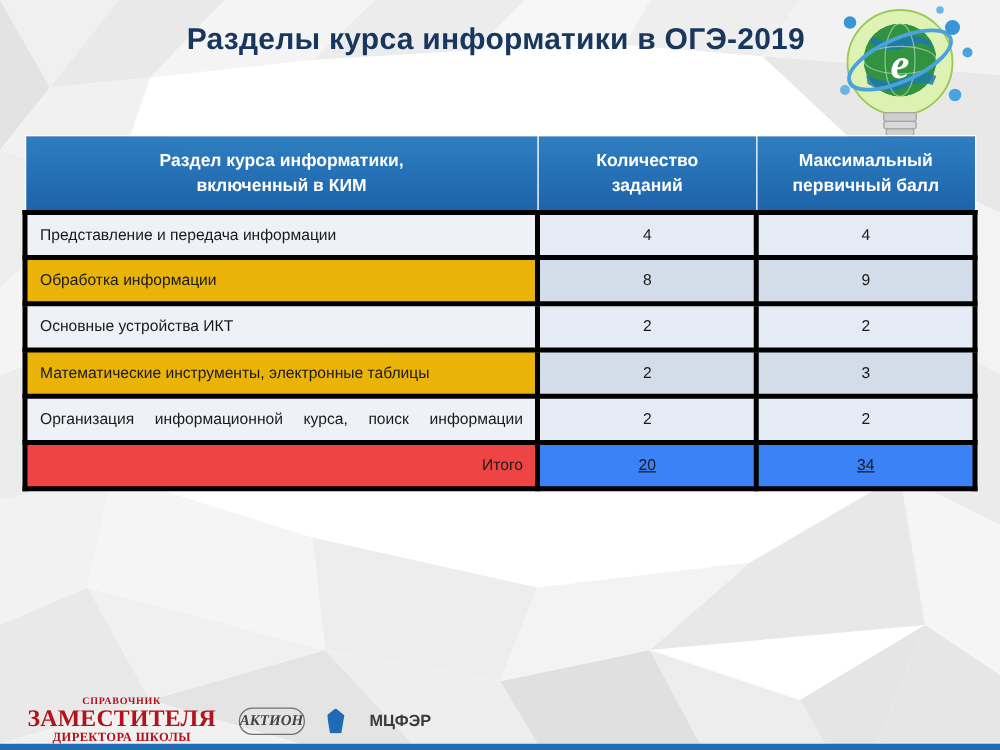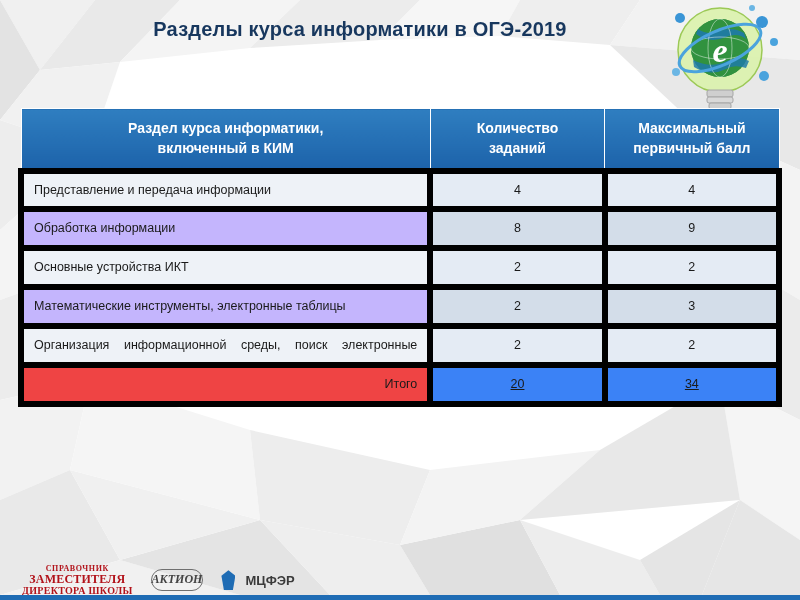--- a/index.html
+++ b/index.html
@@ -39,25 +39,25 @@
     position: absolute;
     right: 14px;
     top: 2px;
     width: 130px;
     height: 118px;
   }
 
   
   .title {
     position: absolute;
-    left: 60px;
+    left: 44px;
     top: 18px;
     width: 600px;
-    text-align: center;
-    font-size: 20px;
+    text-align: right;
+    font-size: 24px;
     line-height: 1.18;
     font-weight: bold;
     color: #17375e;
     letter-spacing: .2px;
   }
 
   
   .table-wrap {
     position: absolute;
     left: 18px;
@@ -77,21 +77,21 @@
     color: #ffffff;
     font-size: 14px;
     font-weight: bold;
     padding: 9px 8px;
     border: 1px solid #ffffff;
     line-height: 1.45;
     text-align: center;
     vertical-align: middle;
   }
   table.main td {
-    border: 6px solid #000000;
+    border: 4px solid #000000;
     padding: 8px 10px;
     vertical-align: middle;
     line-height: 1.35;
     font-size: 12.5px;
   }
   .col-desc { width: 54%; }
   .col-num  { width: 23%; }
   .col-max  { width: 23%; }
 
   td.desc {
@@ -105,21 +105,21 @@
   td.center {
     text-align: center;
   }
   td.total-label {
     text-align: right;
     font-weight: normal;
   }
 
   
   tr.r-light td { background: #eef2f7; }
-  tr.r-dark  td { background: #c4b5fd; }
+  tr.r-dark  td { background: #eab308; }
   tr.r-light td.center { background: #e4ebf4; }
   tr.r-dark  td.center { background: #d3dde9; }
   tr.total td { background: #ef4444; }
   tr.total td.center { background: #3b82f6; text-decoration: underline; }
 
   
   .footer {
     position: absolute;
     left: 22px;
     bottom: 4px;
@@ -128,37 +128,37 @@
     gap: 18px;
   }
   .logo-spravochnik {
     text-align: center;
     line-height: 1.05;
     color: #b2121a;
     font-weight: bold;
     font-family: "Liberation Serif", serif;
   }
   .logo-spravochnik .l1 { font-size: 8px; letter-spacing: .6px; }
-  .logo-spravochnik .l2 { font-size: 12px; letter-spacing: .2px; }
+  .logo-spravochnik .l2 { font-size: 19px; letter-spacing: .2px; }
   .logo-spravochnik .l3 { font-size: 10px; letter-spacing: .3px; }
 
   .logo-action {
     border: 1.6px solid #6f6f6f;
     border-radius: 12px;
     padding: 2px 0 3px;
     font-size: 12px;
     font-weight: bold;
     font-style: italic;
     color: #444444;
     font-family: "Liberation Serif", serif;
   }
   .logo-mcfer {
     display: flex;
     align-items: center;
-    gap: 10px;
+    gap: 20px;
     font-size: 13px;
     font-weight: bold;
     color: #3a3a3a;
   }
   .mcfer-mark {
     width: 14px;
     height: 20px;
     background: #1f6cb4;
     clip-path: polygon(50% 0%, 100% 28%, 82% 100%, 18% 100%, 0% 28%);
   }
@@ -283,21 +283,21 @@
           <td class="desc short">Основные устройства ИКТ</td>
           <td class="center">2</td>
           <td class="center">2</td>
         </tr>
         <tr class="r-dark">
           <td class="desc short">Математические инструменты, электронные таблицы</td>
           <td class="center">2</td>
           <td class="center">3</td>
         </tr>
         <tr class="r-light">
-          <td class="desc">Организация информационной среды, поиск электронные</td>
+          <td class="desc">Организация информационной курса, поиск информации</td>
           <td class="center">2</td>
           <td class="center">2</td>
         </tr>
         <tr class="total">
           <td class="total-label">Итого</td>
           <td class="center">20</td>
           <td class="center">34</td>
         </tr>
       </tbody>
     </table>

